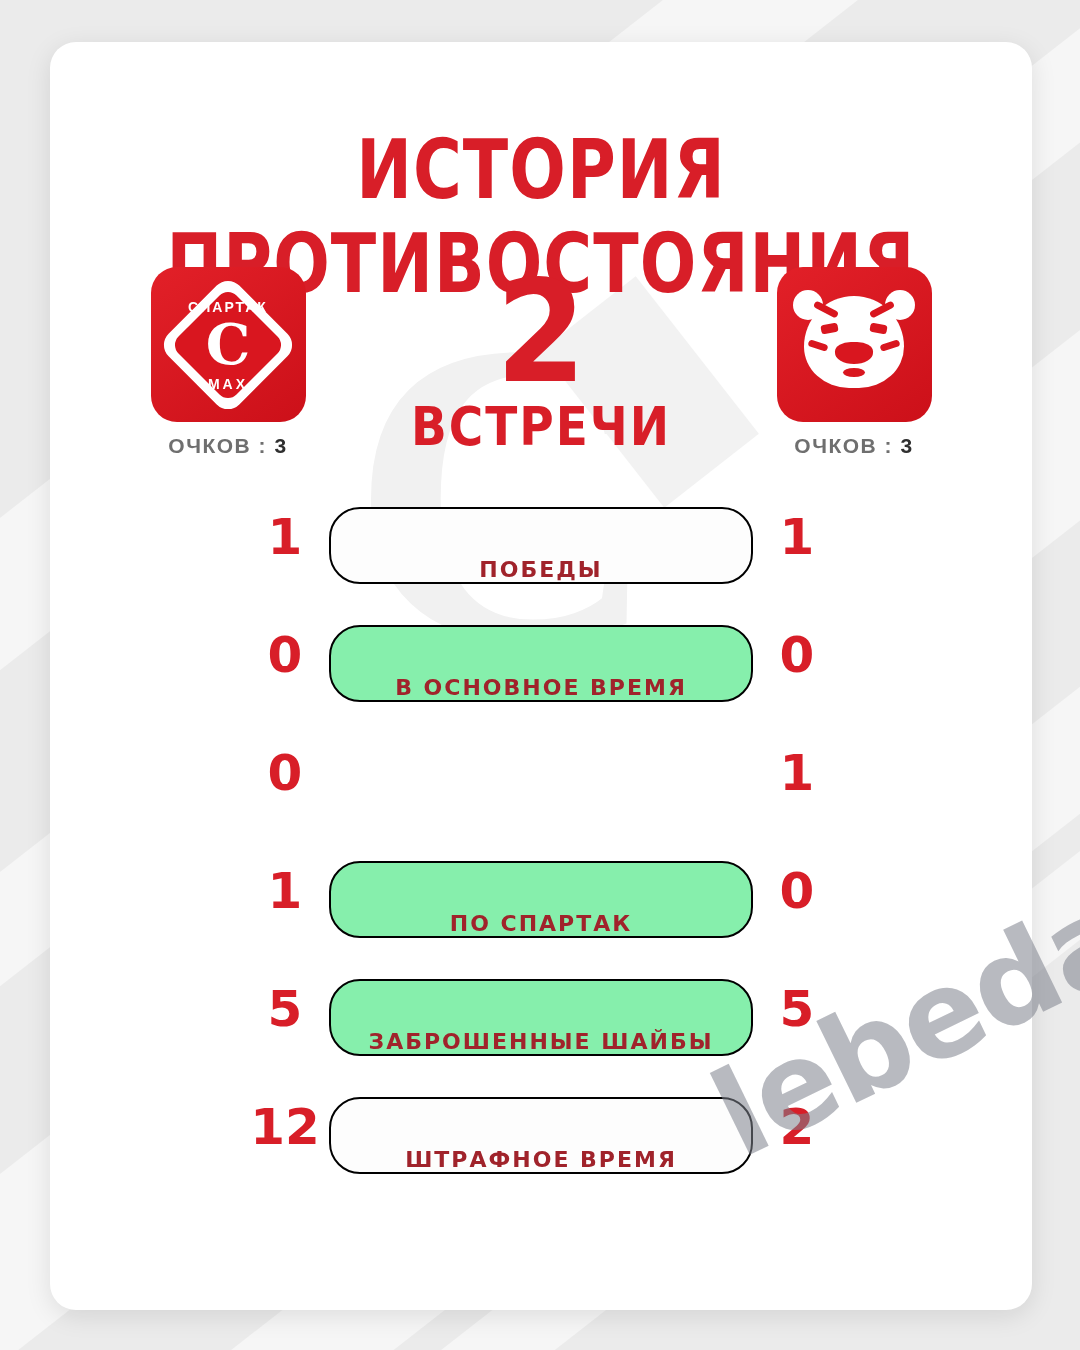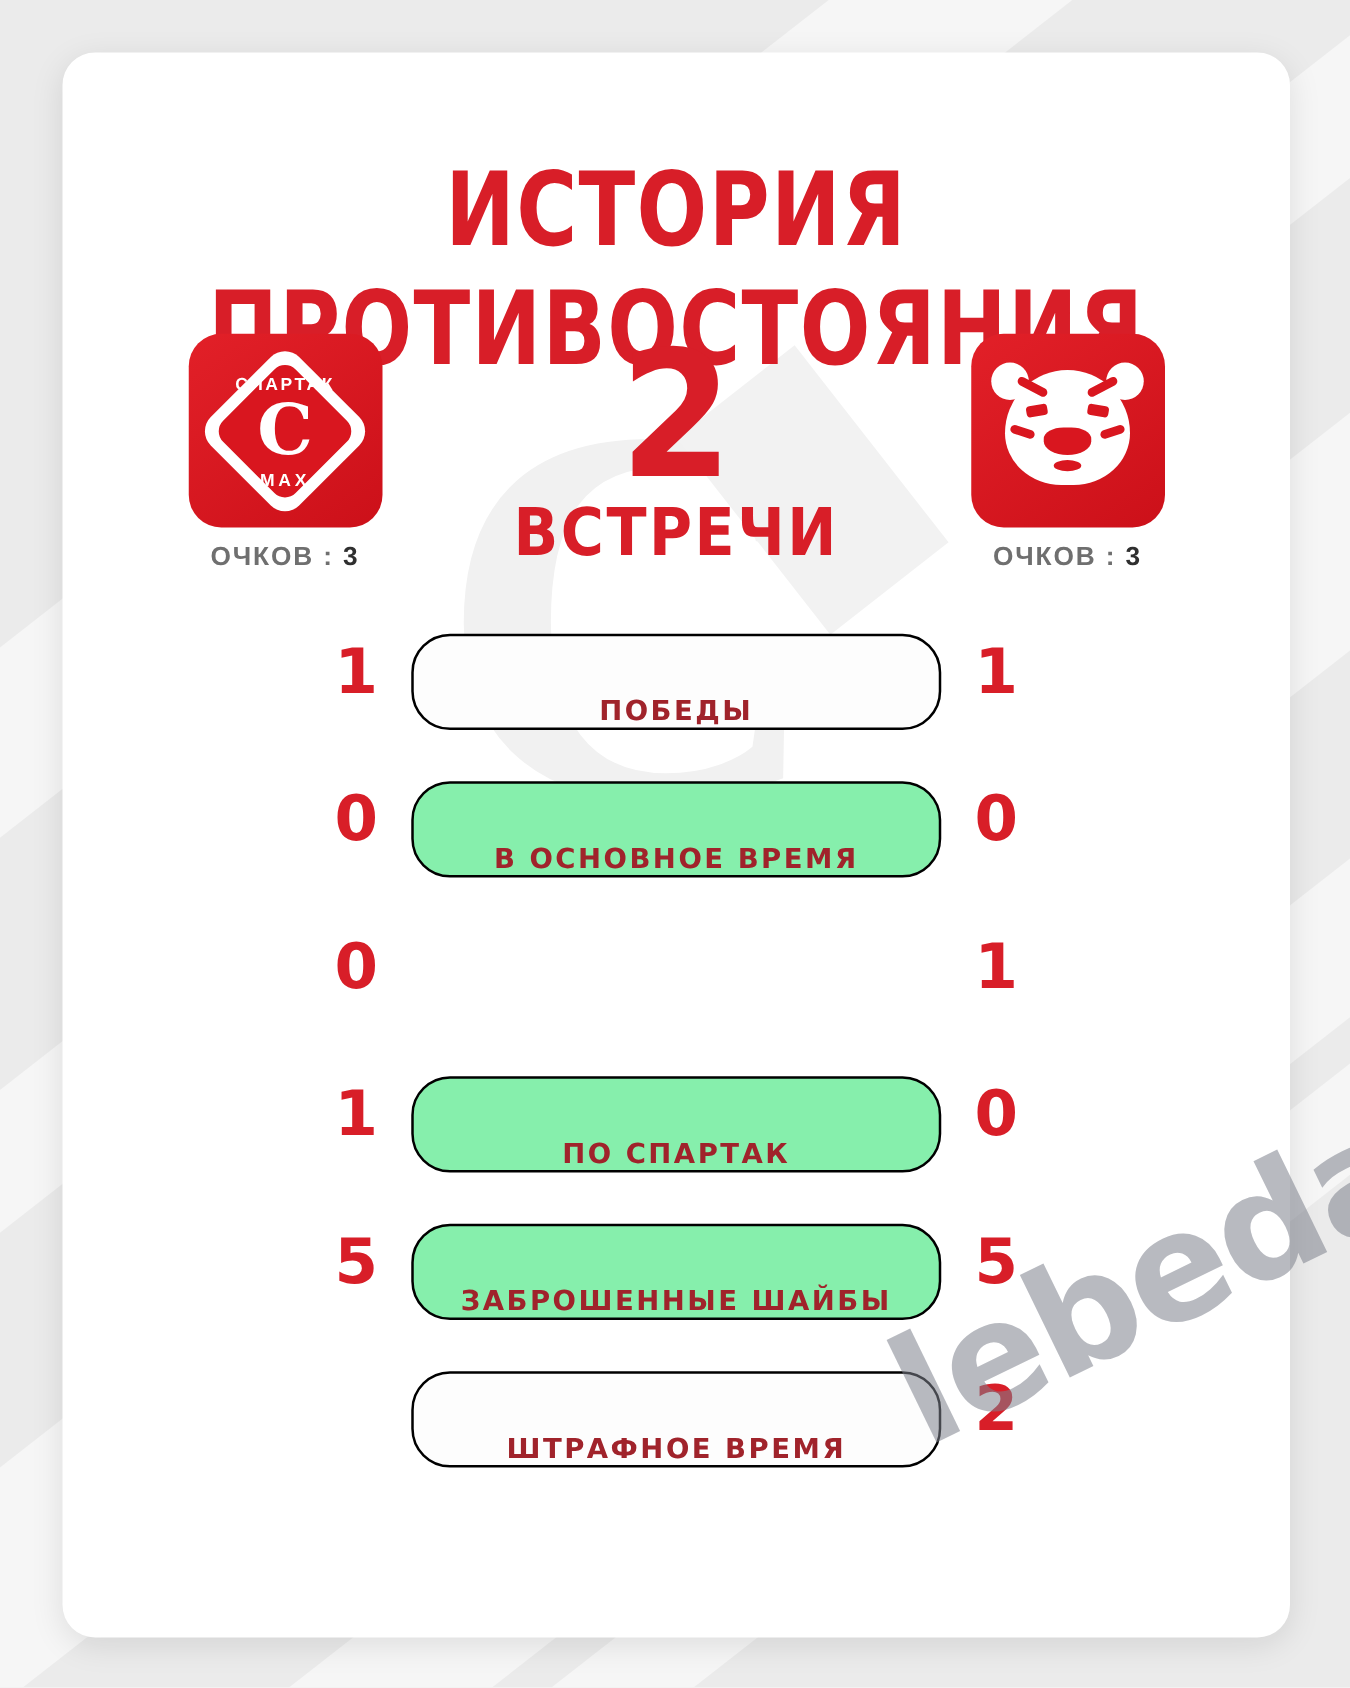--- a/index.html
+++ b/index.html
@@ -411,20 +411,21 @@
 
     <div class="stat-row">
       <div class="stat-value left">5</div>
       <div class="stat-pill shaded">
         <span class="stat-label">ЗАБРОШЕННЫЕ ШАЙБЫ</span>
       </div>
       <div class="stat-value right">5</div>
     </div>
 
     <div class="stat-row">
+      <div class="stat-value left">12</div>
       <div class="stat-pill">
         <span class="stat-label">ШТРАФНОЕ ВРЕМЯ</span>
       </div>
       <div class="stat-value right">2</div>
     </div>
 
   </div>
 </div>
 
 <div id="watermark">lebeda</div>

